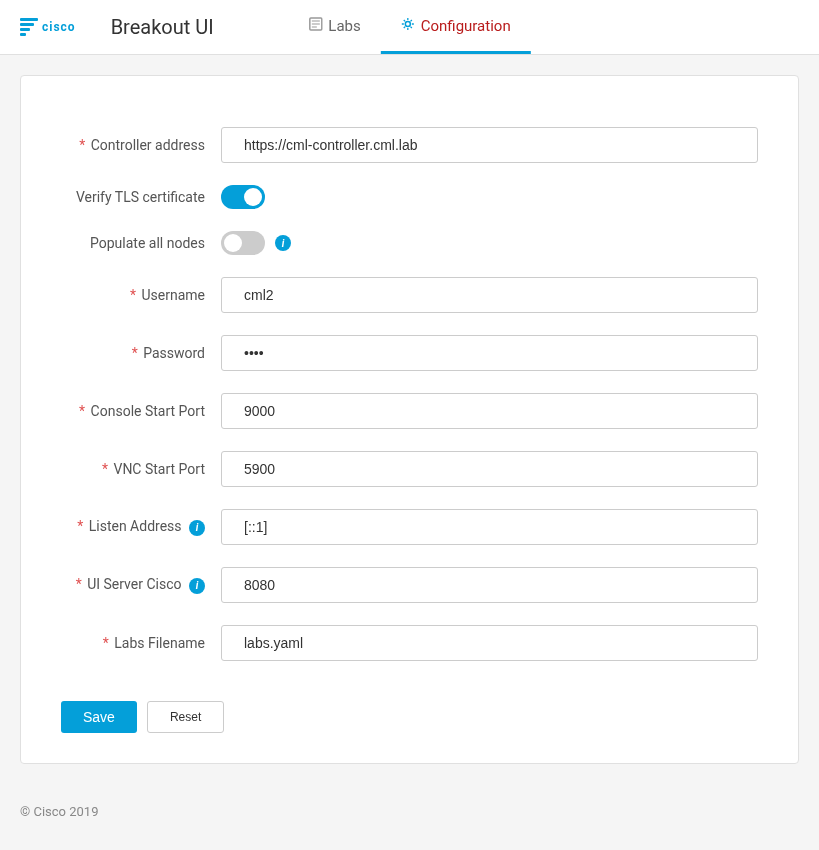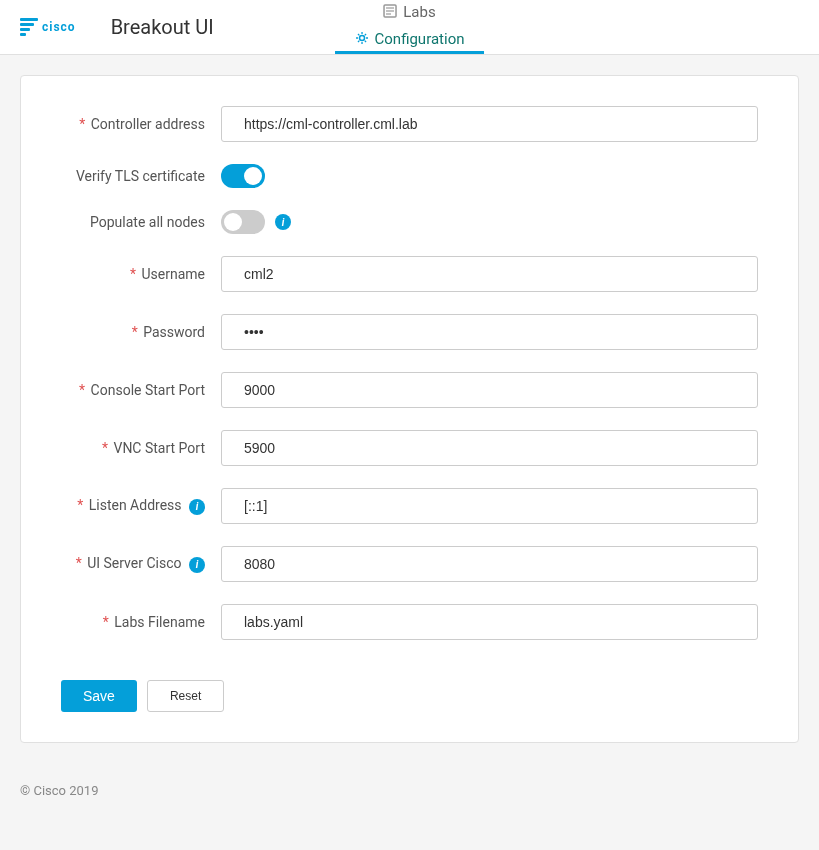--- a/index.html
+++ b/index.html
@@ -71,40 +71,39 @@
     }
 
     .nav-tabs {
       display: flex;
       align-items: center;
       position: absolute;
       left: 50%;
       transform: translateX(-50%);
       height: 100%;
       gap: 0;
-      flex-direction: column;
     }
 
     .nav-tab {
       display: flex;
       align-items: center;
       gap: 6px;
       padding: 0 20px;
       height: 100%;
       cursor: pointer;
       color: #666;
       font-size: 15px;
       text-decoration: none;
       border-bottom: 3px solid transparent;
       position: relative;
       top: 0;
     }
 
     .nav-tab.active {
-      color: #0f766e;
+      color: #b91c1c;
       border-bottom: 3px solid #049fd9;
     }
 
     .tab-icon {
       font-size: 14px;
       color: #999;
     }
 
     .nav-tab.active .tab-icon {
       color: #049fd9;
@@ -119,20 +118,21 @@
       background: #fff;
       border: 1px solid #e0e0e0;
       border-radius: 4px;
       padding: 30px 40px;
     }
 
     .form-row {
       display: flex;
       align-items: center;
       margin-bottom: 22px;
+      margin-top: 21px;
     }
 
     .form-label {
       min-width: 160px;
       text-align: right;
       padding-right: 16px;
       font-size: 14px;
       color: #555;
     }
 

